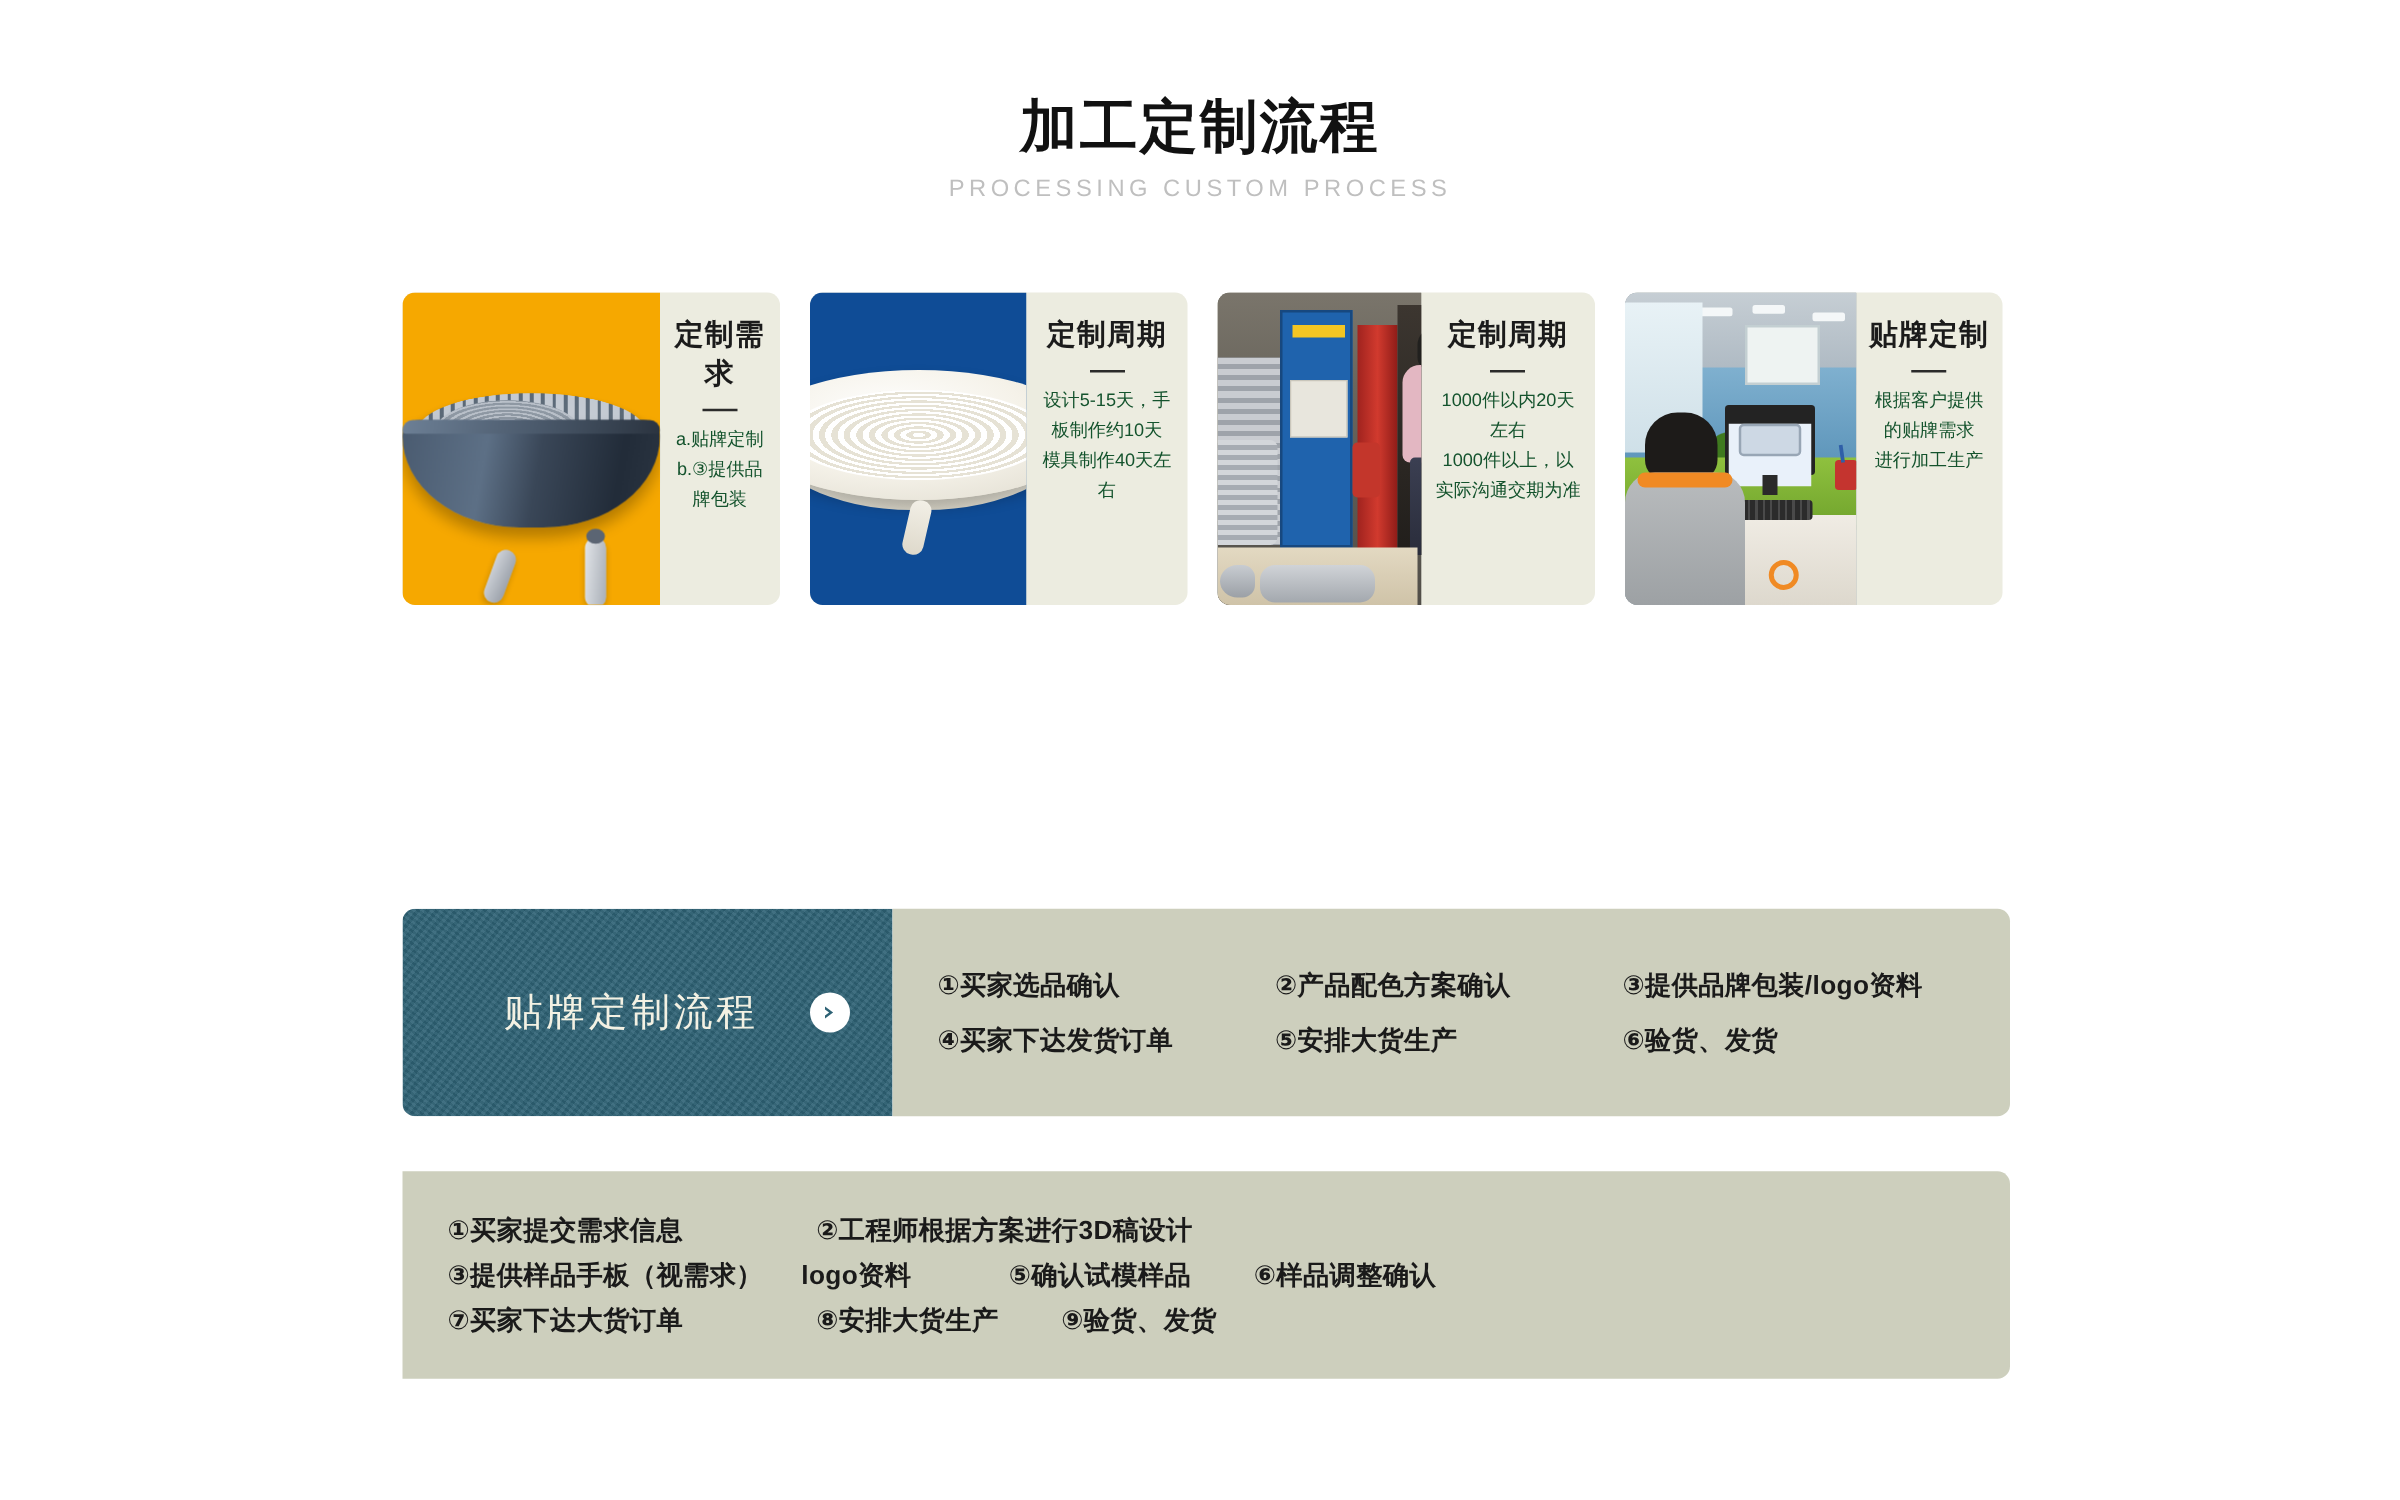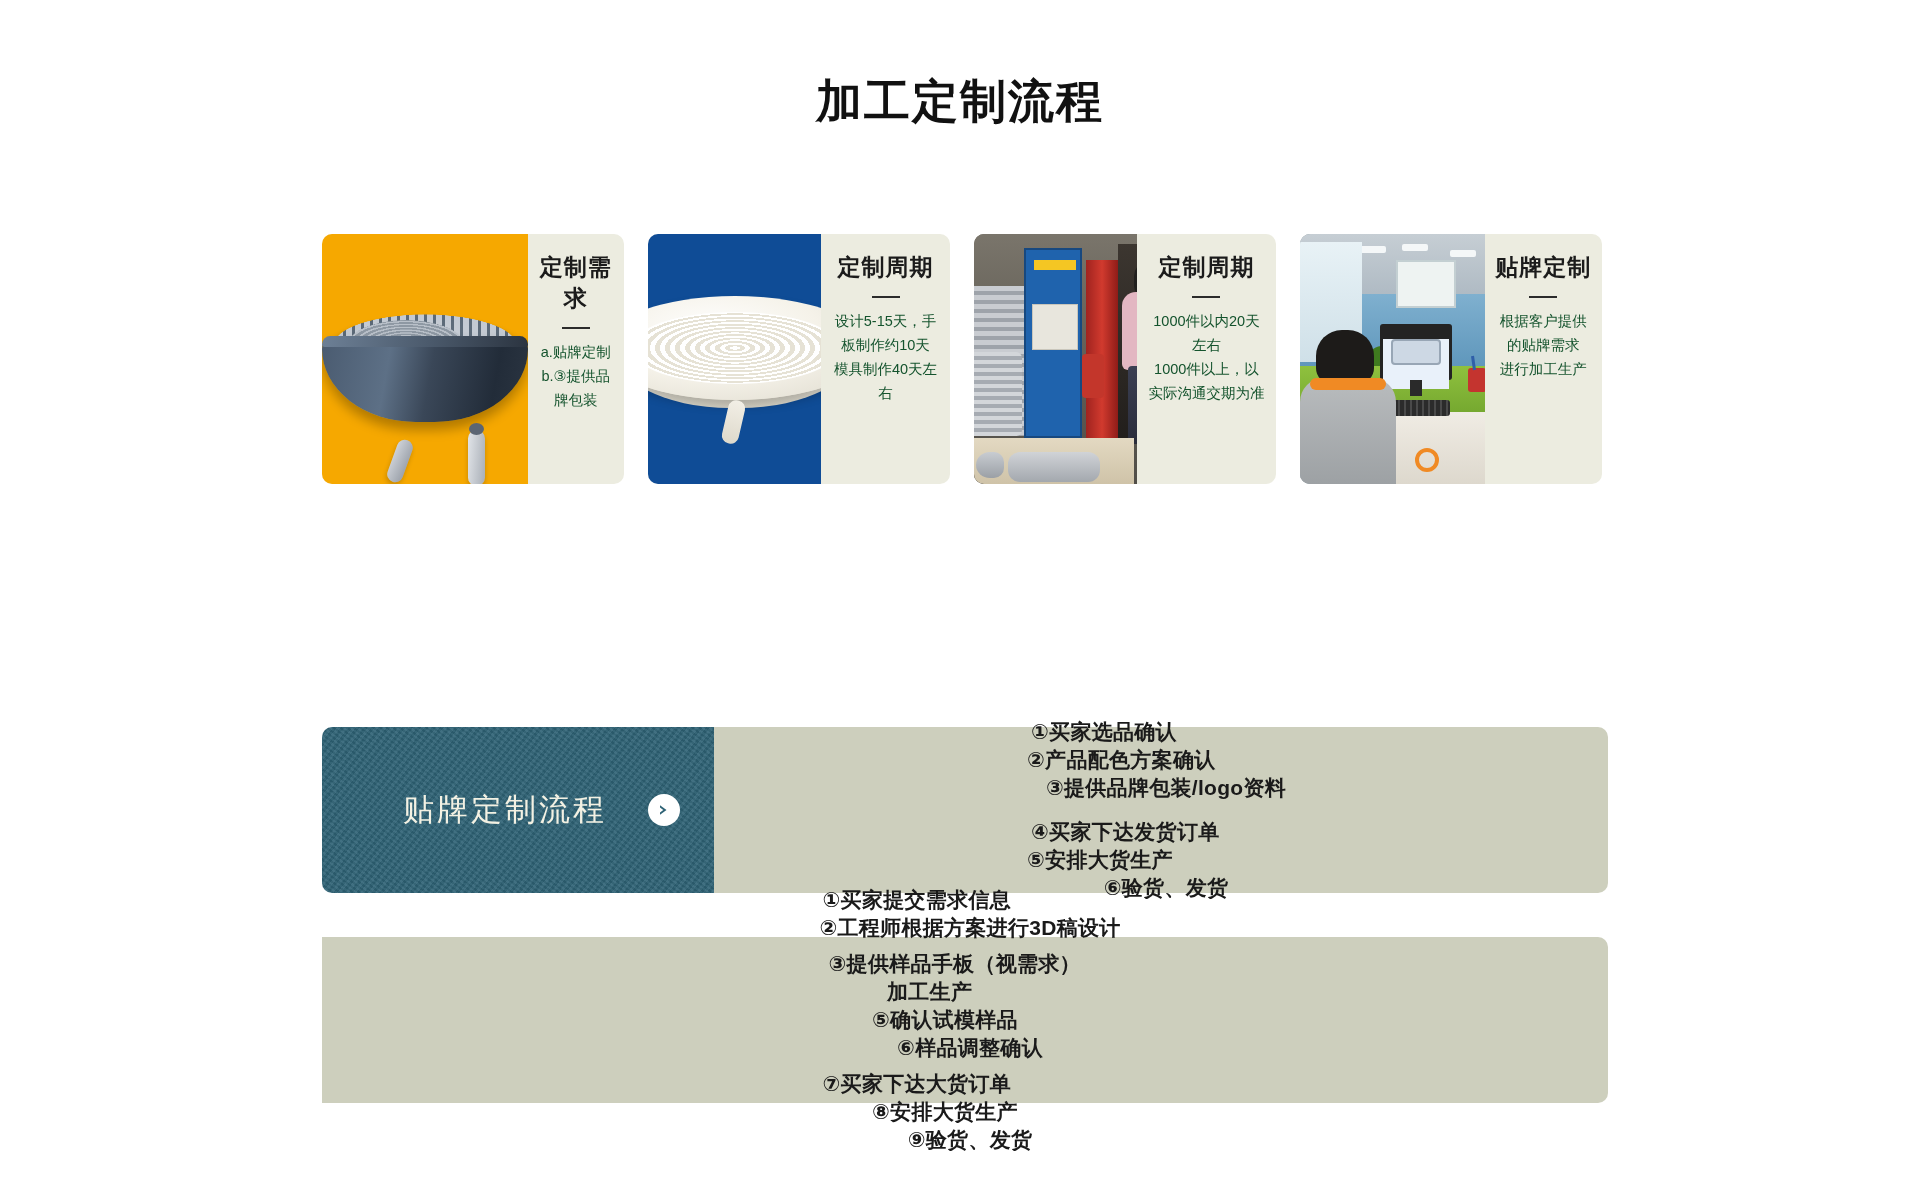--- a/index.html
+++ b/index.html
@@ -224,21 +224,21 @@
     width: 32px; height: 32px; border-radius: 50%;
     background: #ffffff; display:flex; align-items:center; justify-content:center;
   }
   .b-arrow svg { display:block; }
 
   .b-panel {
     flex: 1; background: #cdcfbd; border-radius: 0 10px 10px 0;
     display:flex; flex-direction:column; justify-content:center;
     padding: 0 26px 0 36px;
   }
-  .b-row { display:flex; align-items:center; white-space: nowrap; flex-direction: column; }
+  .b-row { display:flex; align-items:center; white-space: nowrap; }
   .b1 .b-row { margin: 8px 0; }
   .b2 .b-row { margin: 4px 0; }
   .b-item {
     font-size: 21px; font-weight: 700; color: #1a1a1a; letter-spacing: .3px;
   }
   .b1 .b-row .b-item:nth-child(1){ width: 270px; }
   .b1 .b-row .b-item:nth-child(2){ width: 278px; }
   .b2 .r1 .b-item:nth-child(1){ width: 295px; }
   .b2 .r2 .b-item:nth-child(1){ width: 283px; }
   .b2 .r2 .b-item:nth-child(2){ width: 166px; }
@@ -246,20 +246,21 @@
   .b2 .r3 .b-item:nth-child(1){ width: 295px; }
   .b2 .r3 .b-item:nth-child(2){ width: 196px; }
 </style>
 </head>
 <body>
 
 <div class="page">
 
   <div class="header">
     <h1>加工定制流程</h1>
+    <div class="sub">PROCESSING CUSTOM PROCESS</div>
   </div>
 
   <div class="cards">
 
     <div class="card">
       <div class="card-media m-orange">
         <div class="grate"></div>
         <div class="bowl"></div>
         <div class="leg l1"></div>
         <div class="leg l2"></div>
@@ -416,21 +417,21 @@
   </div>
 
   <div class="banner b2">
     <div class="b-panel">
       <div class="b-row r1">
         <span class="b-item">①买家提交需求信息</span>
         <span class="b-item">②工程师根据方案进行3D稿设计</span>
       </div>
       <div class="b-row r2">
         <span class="b-item">③提供样品手板（视需求）</span>
-        <span class="b-item">加工生产</span>
+        <span class="b-item">logo资料</span>
         <span class="b-item">⑤确认试模样品</span>
         <span class="b-item">⑥样品调整确认</span>
       </div>
       <div class="b-row r3">
         <span class="b-item">⑦买家下达大货订单</span>
         <span class="b-item">⑧安排大货生产</span>
         <span class="b-item">⑨验货、发货</span>
       </div>
     </div>
   </div>

